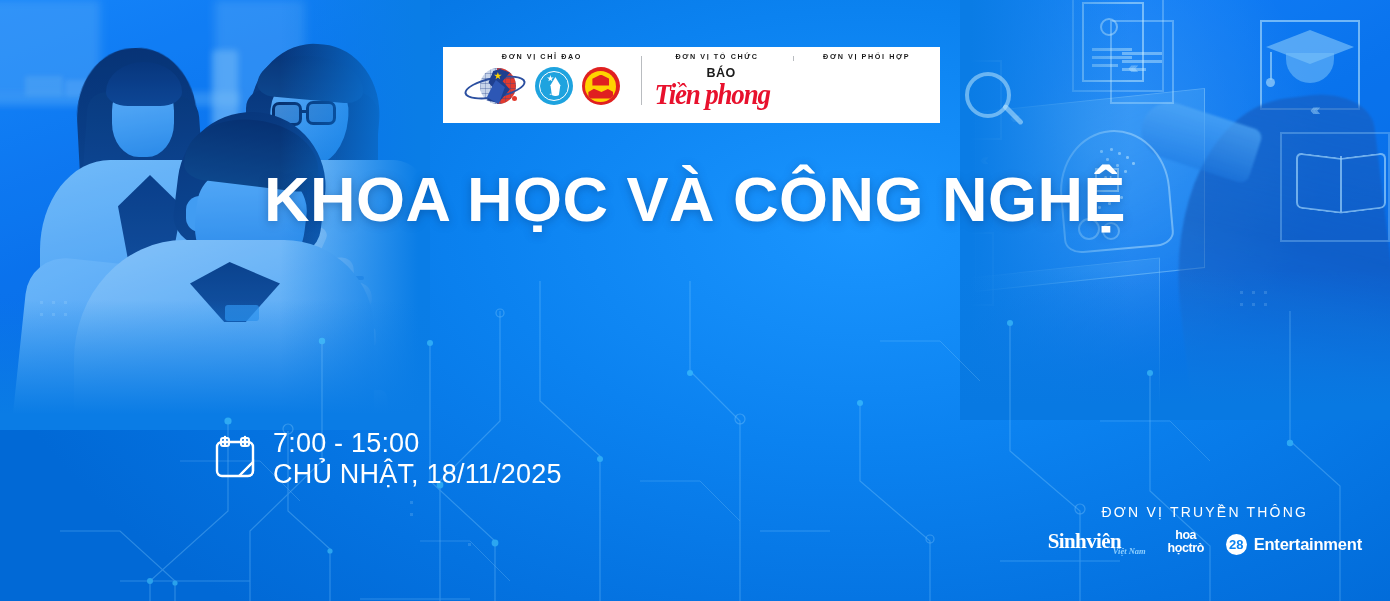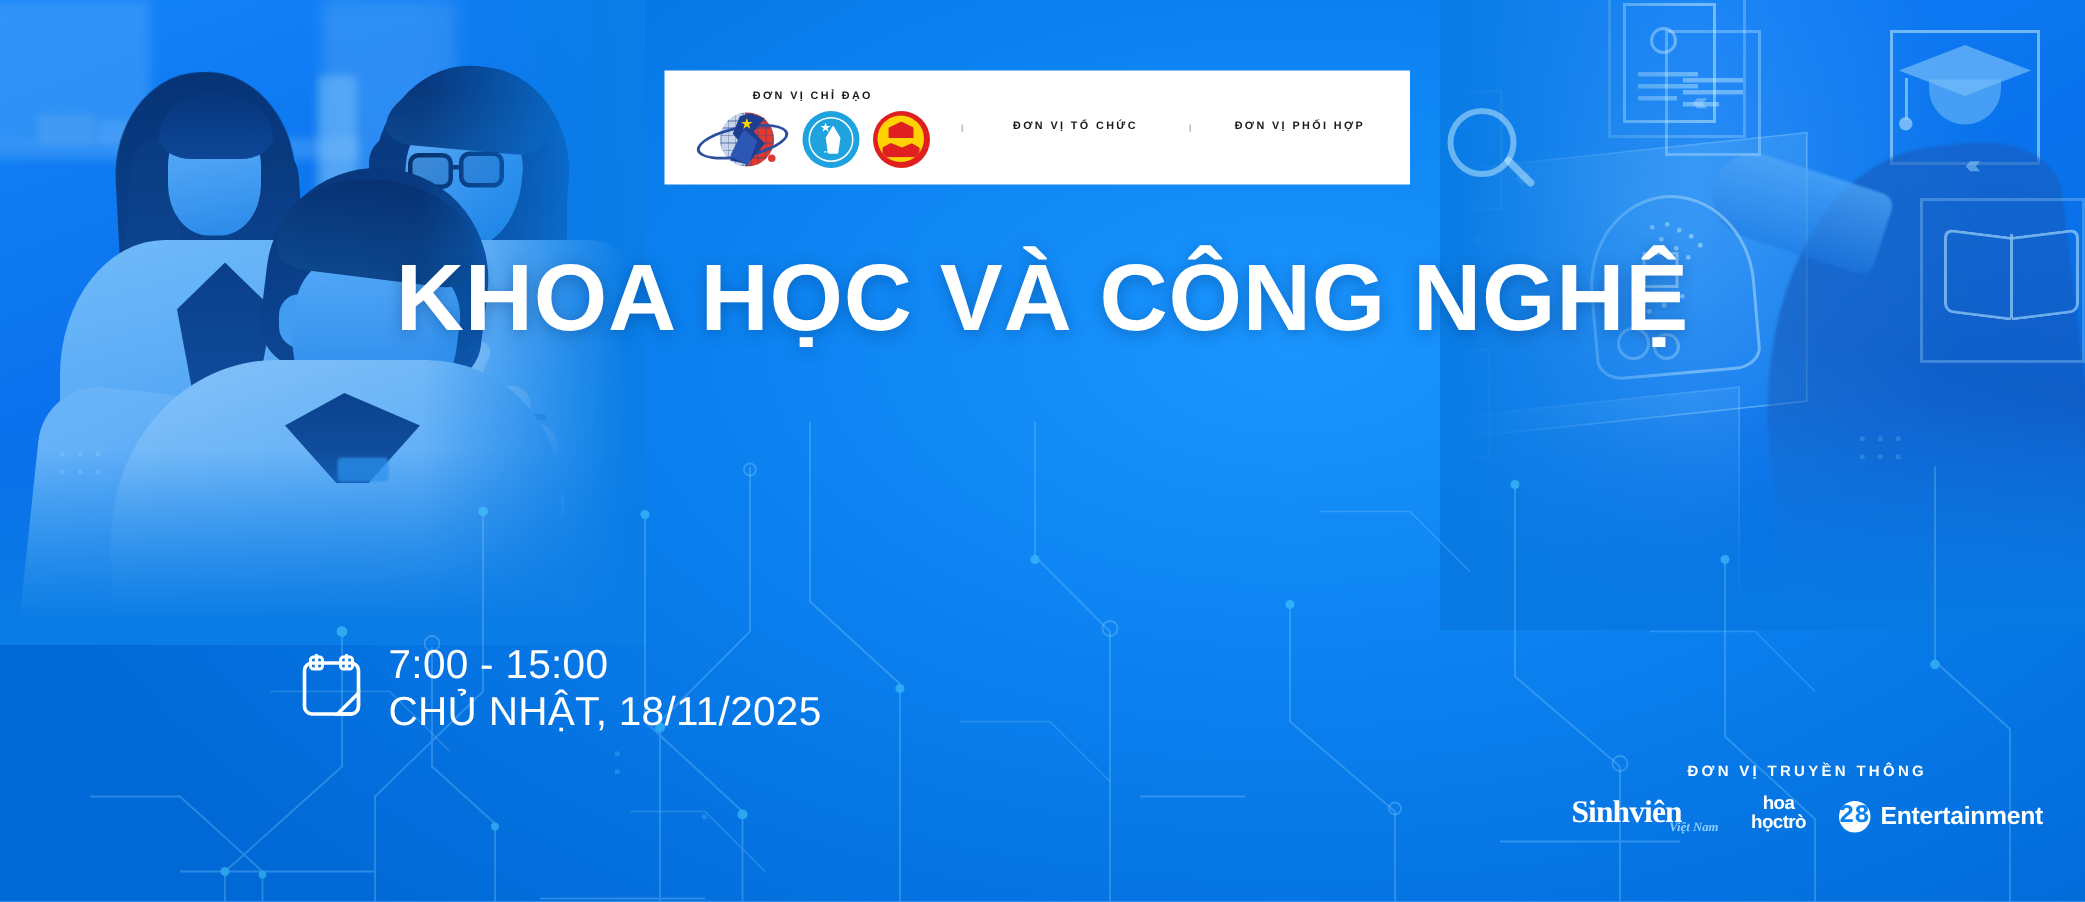--- a/index.html
+++ b/index.html
@@ -282,21 +282,21 @@
   .clip-l3 { position:absolute; left:1122px; top:68px; width:24px; height:3px;
     background:rgba(200,238,255,.45); }
 
   
   .circuits { position:absolute; left:0; bottom:0; width:100%; height:320px;
     pointer-events:none; opacity:.55; }
 
   
   .logo-band {
     position:absolute; left:443px; top:47px; width:497px; height:76px;
-    background:#ffffff; display:flex; align-items:center;
+    background:#ffffff; display:flex; align-items:flex-start;
   }
   .lb-col { display:flex; flex-direction:column; align-items:center; justify-content:center;
     padding:5px 4px 4px; position:relative; }
   .lb-col + .lb-col::before {
     content:""; position:absolute; left:0; top:9px; bottom:9px; width:1px;
     background:#b9bcc0;
   }
   .lb-cap {
     font-size:7.2px; font-weight:bold; letter-spacing:1.6px; color:#1a1a1a;
     text-transform:uppercase; white-space:nowrap; margin-bottom:5px;
@@ -377,45 +377,45 @@
     font-family:"Liberation Sans", sans-serif;
     font-weight:bold; font-size:63px; line-height:73px;
     letter-spacing:.5px;
     text-shadow:0 2px 10px rgba(0,45,105,.35);
   }
   .title .l1 { display:block; }
   .title .l2 { display:block; }
   .title .l3 { display:block; }
 
   
-  .info-date { position:absolute; left:199px; top:428px; display:flex; align-items:center; gap:16px; }
+  .info-date { position:absolute; left:213px; top:428px; display:flex; align-items:center; gap:16px; }
   .info-loc  { position:absolute; left:613px; top:428px; display:flex; align-items:center; gap:17px; }
   .info-ico { flex:0 0 auto; }
   .info-txt { color:#fff; font-family:"Liberation Sans",sans-serif; }
   .info-date .info-txt { font-size:27px; line-height:31px; letter-spacing:.2px; }
   .info-loc .info-txt { font-size:20.5px; line-height:25px; letter-spacing:.1px; }
   .info-txt span { display:block; white-space:nowrap; }
 
   
   .media { position:absolute; right:28px; bottom:42px; text-align:center; }
-  .media-cap { font-size:10px; font-weight:bold; letter-spacing:2.2px; color:#ffffff;
+  .media-cap { font-size:14px; font-weight:normal; letter-spacing:2.2px; color:#ffffff;
     text-transform:uppercase; margin-bottom:9px; }
   .media-logos { display:flex; align-items:center; gap:14px; justify-content:flex-end; }
   .sv { position:relative; height:30px; width:98px; }
   .sv-main { position:absolute; left:0; top:0; font-size:21px; font-weight:bold; color:#fff;
     font-family:"Liberation Serif", serif; letter-spacing:-.6px; }
   .sv-sub { position:absolute; right:0; top:17px; font-size:8.5px; font-weight:bold;
     color:#8fd0ff; font-style:italic; font-family:"Liberation Serif",serif; }
   .hhtr { position:relative; height:30px; width:52px; color:#fff; }
   .hhtr b { display:block; font-size:12.5px; line-height:13px; font-weight:bold;
     letter-spacing:-.4px; }
   .ent { display:flex; align-items:center; gap:7px; }
   .ent-c { width:21px; height:21px; border-radius:50%; background:#fff; color:#0b82f0;
-    font-size:17px; font-weight:bold; display:flex; align-items:center; justify-content:center;
-    font-family:Liberation Mono, monospace; }
+    font-size:13px; font-weight:bold; display:flex; align-items:center; justify-content:center;
+    font-family:Liberation Sans, sans-serif; }
   .ent-t { font-size:16.5px; font-weight:bold; color:#fff; letter-spacing:-.2px; }
 </style>
 </head>
 <body>
 
 <div class="banner">
 
   <div class="photo-left">
     <div class="base"></div>
     <div class="pl-shelf2"></div>
@@ -626,20 +626,26 @@
           <div class="emblem-in">
               <div class="em-gate"></div>
               <div class="em-wave"></div>
             </div>
         </div>
       </div>
     </div>
 
     <div class="lb-col" style="flex:1.02">
       <div class="lb-cap">ĐƠN VỊ TỔ CHỨC</div>
+      <div class="lb-logos">
+        <div class="tp">
+          <div class="tp-bao">BÁO</div>
+          <div class="tp-main">Tiền phong</div>
+        </div>
+      </div>
     </div>
 
     <div class="lb-col" style="flex:0.98">
       <div class="lb-cap">ĐƠN VỊ PHỐI HỢP</div>
     </div>
 
   </div>
 
   <div class="title">
     <span class="l3">KHOA HỌC VÀ CÔNG NGHỆ</span>

